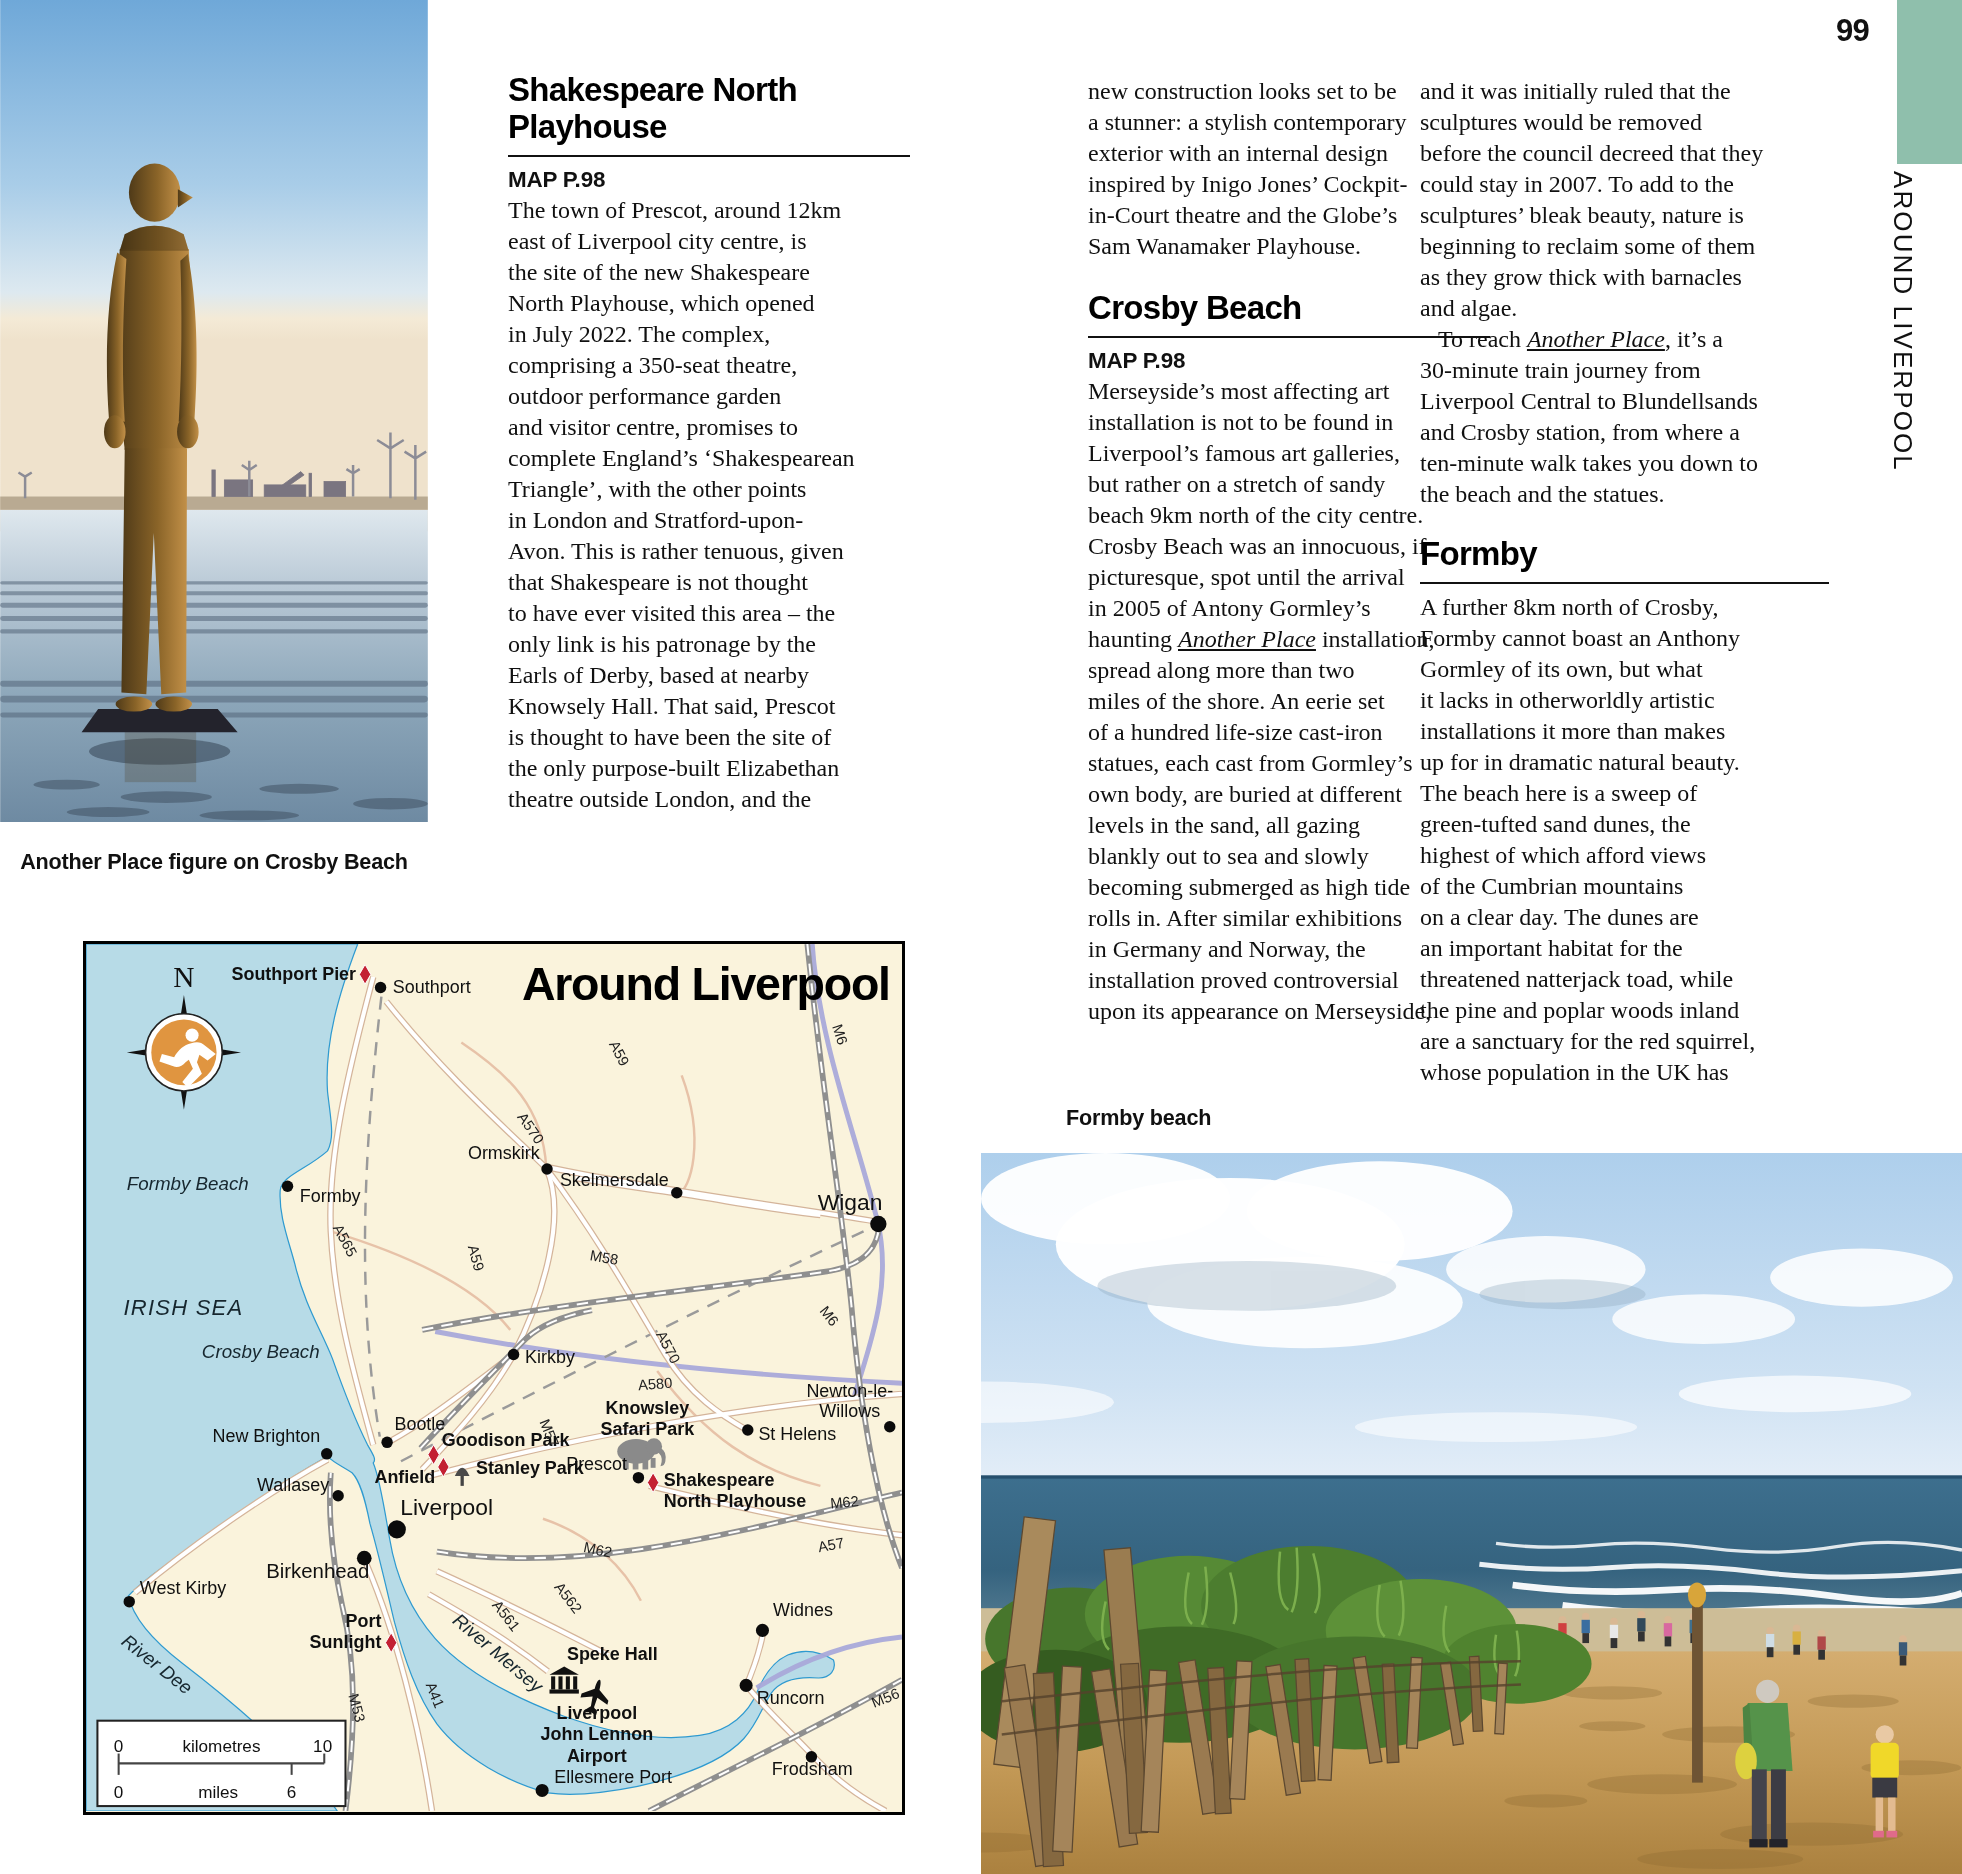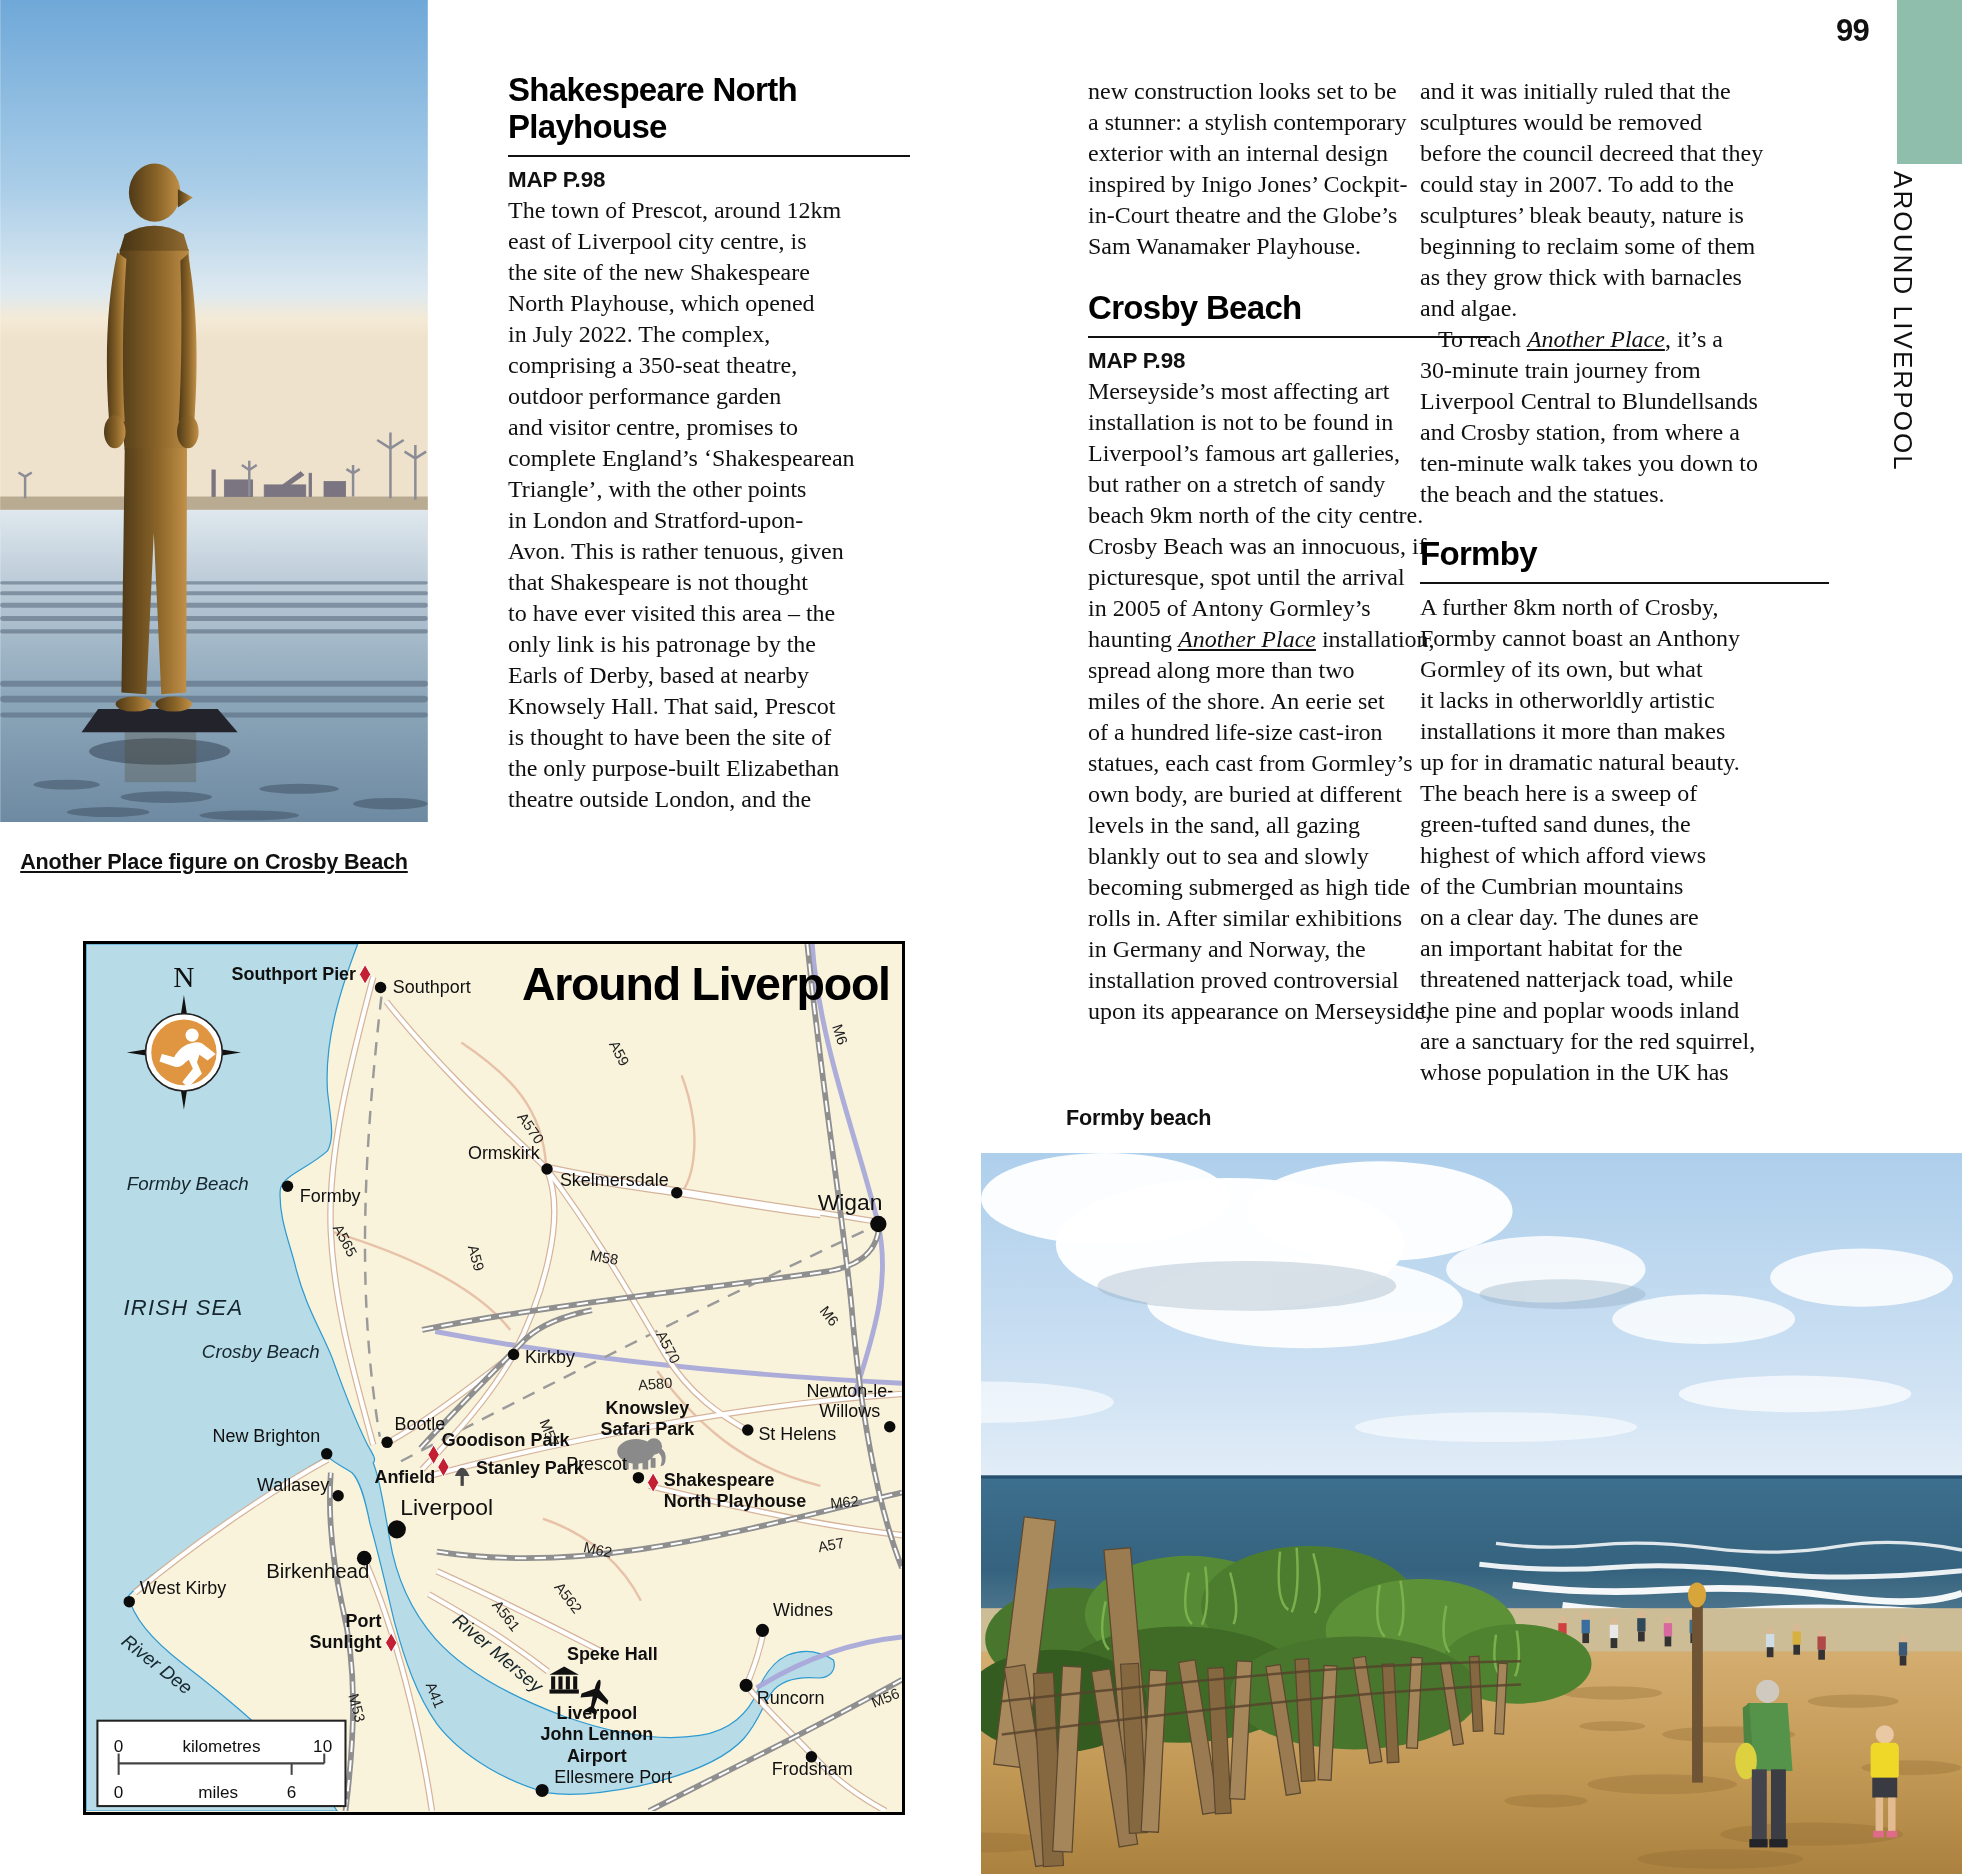--- a/index.html
+++ b/index.html
@@ -118,21 +118,21 @@
           <ellipse cx="138" cy="520" rx="13" ry="20"></ellipse>
             <ellipse cx="226" cy="520" rx="13" ry="20"></ellipse>
           <path d="M150,540 L146,834 L176,836 L185,642 L194,836 L224,834 L225,540 Z"></path>
           <ellipse cx="161" cy="848" rx="22" ry="9"></ellipse>
             <ellipse cx="209" cy="848" rx="22" ry="9"></ellipse>
         </g>
         <path d="M150,282 Q186,262 221,282 L227,302 L144,302 Z" fill="#3a2a10" opacity="0.35"></path>
       </g>
     </svg>
   </div>
-  <div class="caption" style="left:0;top:849px;width:428px;text-align:center;text-decoration:underline;">Another Place figure on Crosby Beach</div>
+  <div class="caption" style="left:0;top:849px;width:428px;text-align:center;">Another Place figure on Crosby Beach</div>
 
   <div class="col" style="left:508px;top:71px;width:402px;">
     <h2 class="h2">Shakespeare North
 Playhouse</h2>
     <div class="mapref">MAP P.98</div>
     <div class="body">The town of Prescot, around 12km
 east of Liverpool city centre, is
 the site of the new Shakespeare
 North Playhouse, which opened
 in July 2022. The complex,

